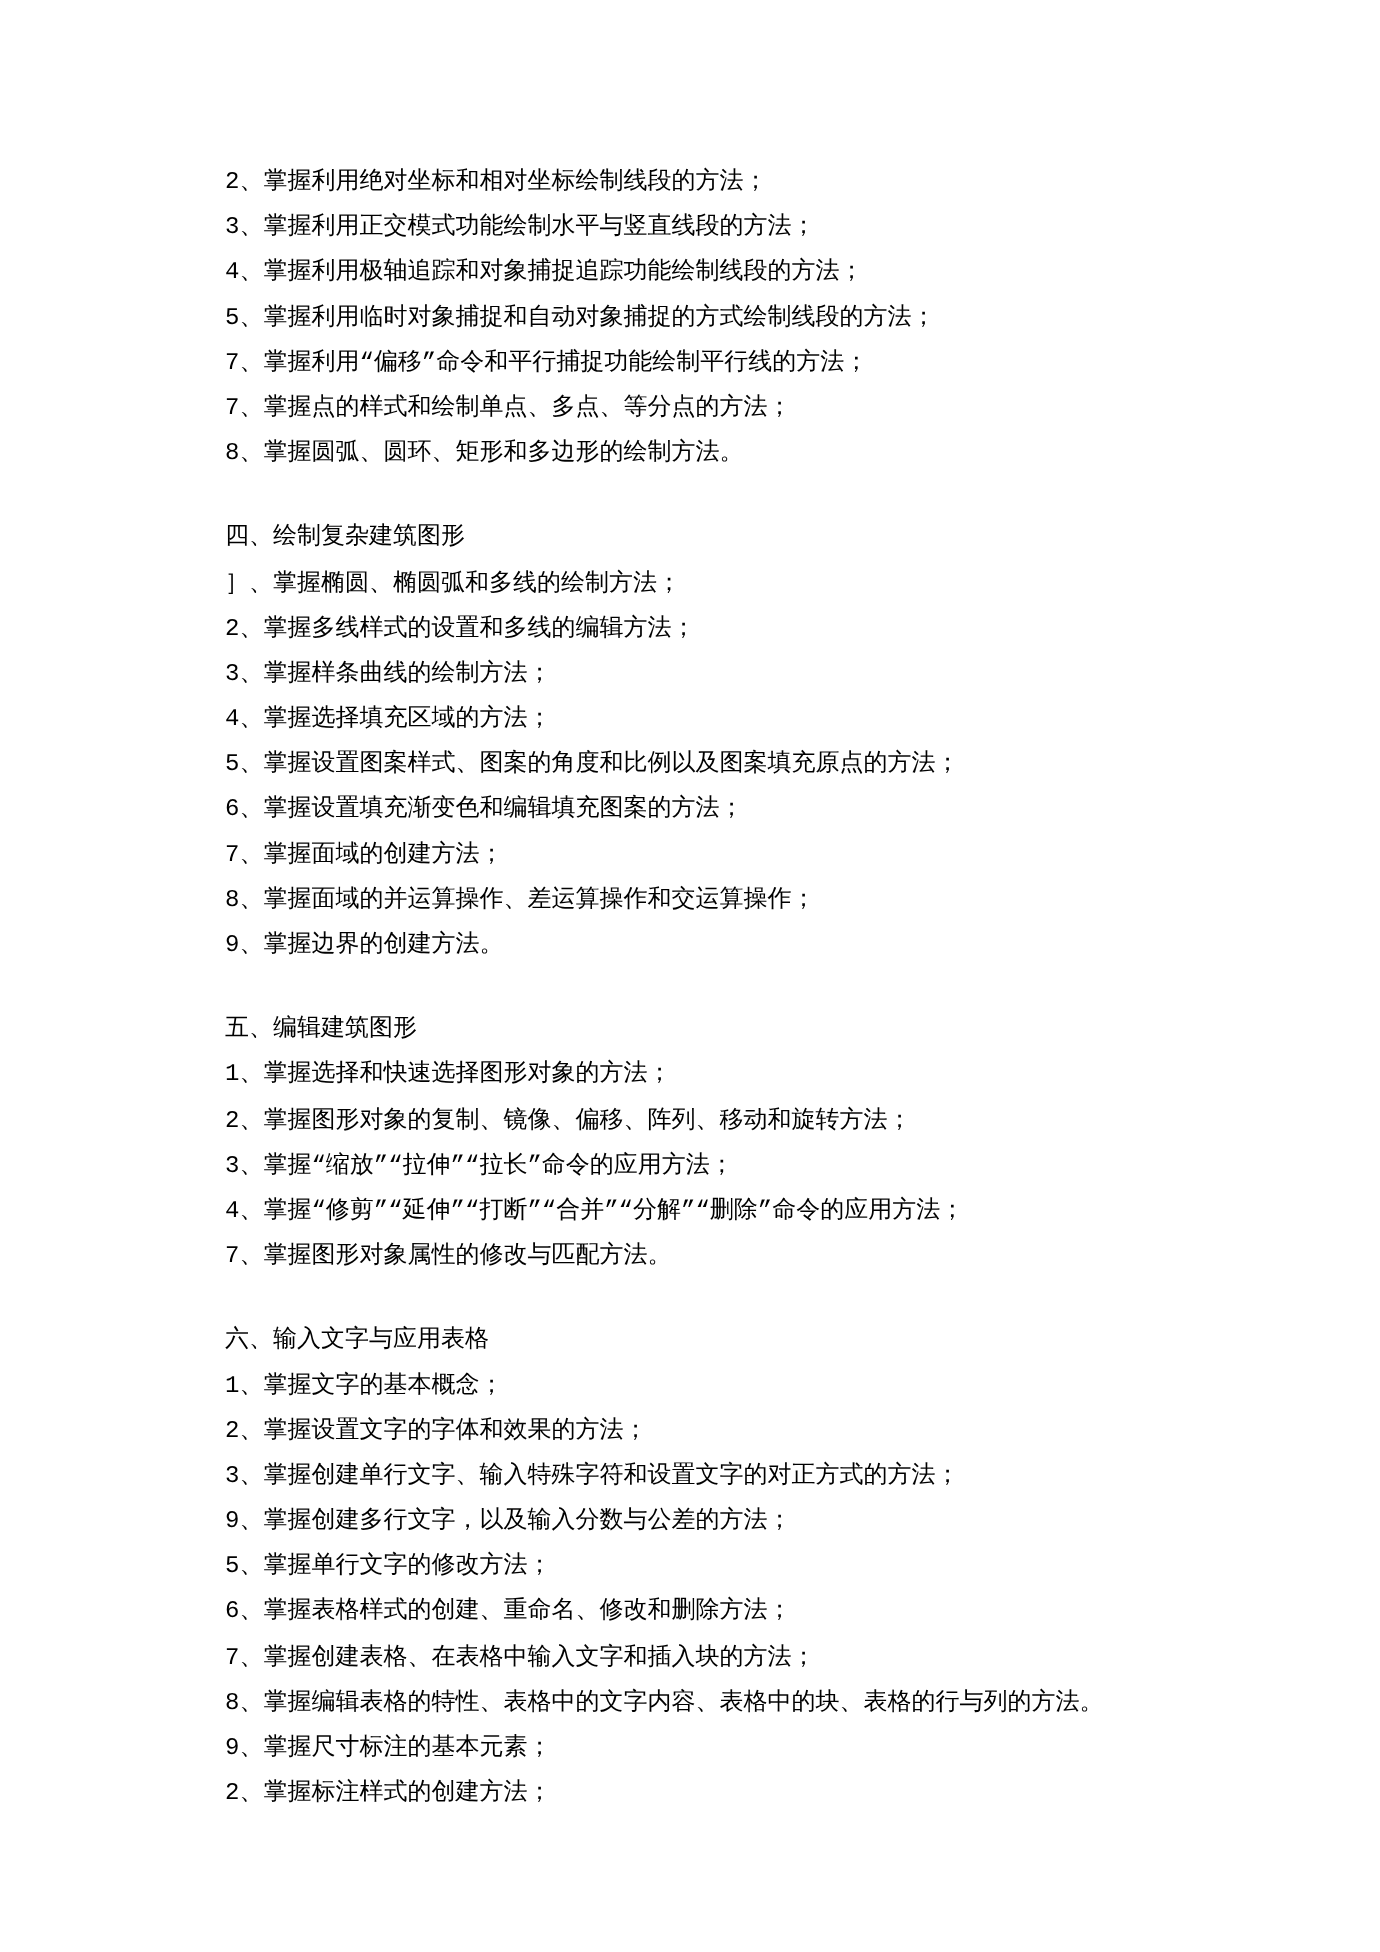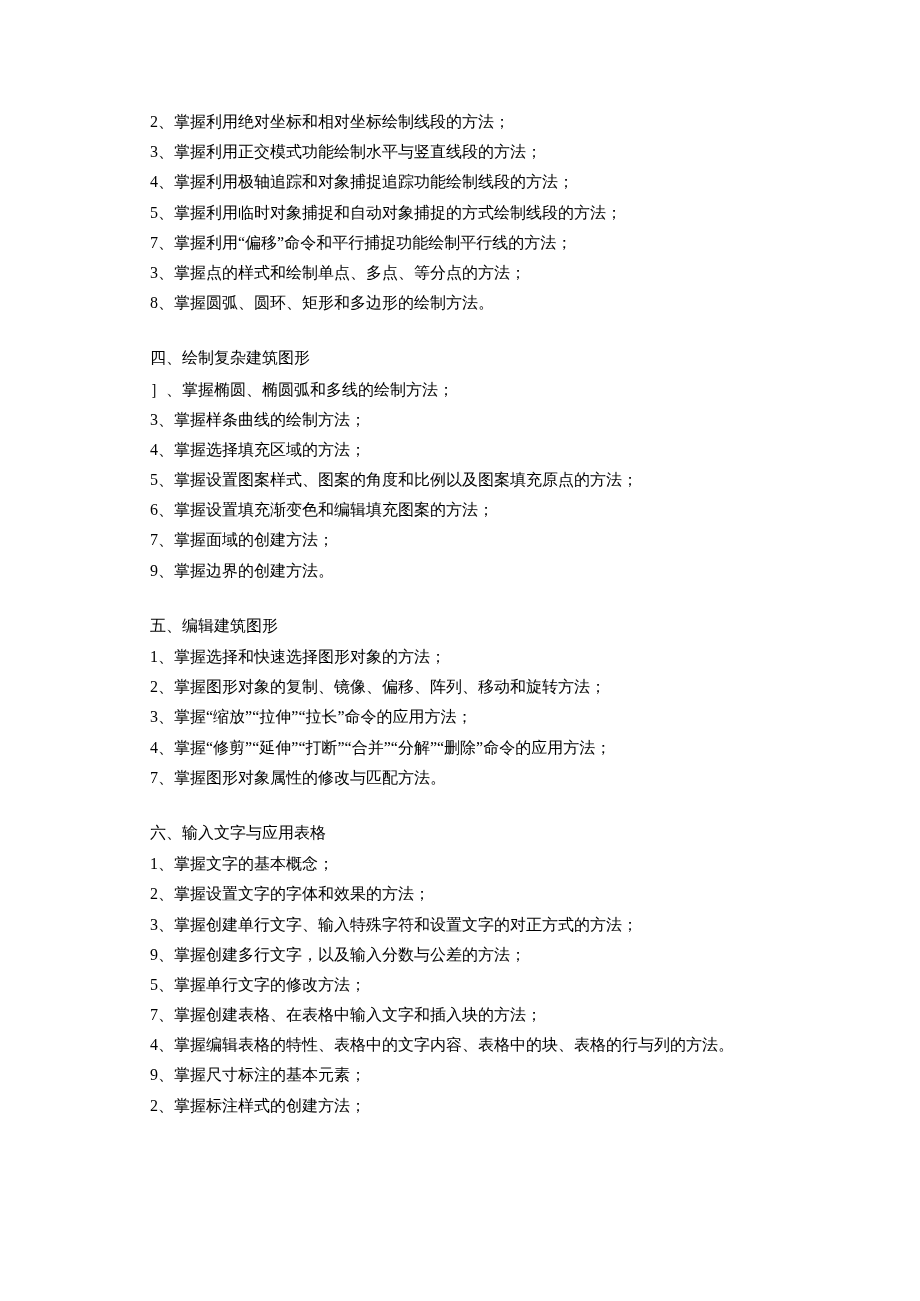--- a/index.html
+++ b/index.html
@@ -13,66 +13,70 @@
       padding: 108px 150px 60px 150px;
       line-height: 1.7;
     }
     .section-heading {
       font-weight: normal;
       margin-top: 28px;
       margin-bottom: 4px;
     }
     .list-item {
       margin-bottom: 3px;
+      font-family: Liberation Mono, monospace;
     }
   </style>
 </head>
 <body>
 
 <div>
 
   <div>
     <div class="list-item">2、掌握利用绝对坐标和相对坐标绘制线段的方法；</div>
     <div class="list-item">3、掌握利用正交模式功能绘制水平与竖直线段的方法；</div>
     <div class="list-item">4、掌握利用极轴追踪和对象捕捉追踪功能绘制线段的方法；</div>
     <div class="list-item">5、掌握利用临时对象捕捉和自动对象捕捉的方式绘制线段的方法；</div>
     <div class="list-item">7、掌握利用“偏移”命令和平行捕捉功能绘制平行线的方法；</div>
-    <div class="list-item">3、掌握点的样式和绘制单点、多点、等分点的方法；</div>
+    <div class="list-item">7、掌握点的样式和绘制单点、多点、等分点的方法；</div>
     <div class="list-item">8、掌握圆弧、圆环、矩形和多边形的绘制方法。</div>
   </div>
 
   <div>
     <div class="section-heading">四、绘制复杂建筑图形</div>
     <div class="list-item">］、掌握椭圆、椭圆弧和多线的绘制方法；</div>
+    <div class="list-item">2、掌握多线样式的设置和多线的编辑方法；</div>
     <div class="list-item">3、掌握样条曲线的绘制方法；</div>
     <div class="list-item">4、掌握选择填充区域的方法；</div>
     <div class="list-item">5、掌握设置图案样式、图案的角度和比例以及图案填充原点的方法；</div>
     <div class="list-item">6、掌握设置填充渐变色和编辑填充图案的方法；</div>
     <div class="list-item">7、掌握面域的创建方法；</div>
+    <div class="list-item">8、掌握面域的并运算操作、差运算操作和交运算操作；</div>
     <div class="list-item">9、掌握边界的创建方法。</div>
   </div>
 
   <div>
     <div class="section-heading">五、编辑建筑图形</div>
     <div class="list-item">1、掌握选择和快速选择图形对象的方法；</div>
     <div class="list-item">2、掌握图形对象的复制、镜像、偏移、阵列、移动和旋转方法；</div>
     <div class="list-item">3、掌握“缩放”“拉伸”“拉长”命令的应用方法；</div>
     <div class="list-item">4、掌握“修剪”“延伸”“打断”“合并”“分解”“删除”命令的应用方法；</div>
     <div class="list-item">7、掌握图形对象属性的修改与匹配方法。</div>
   </div>
 
   <div>
     <div class="section-heading">六、输入文字与应用表格</div>
     <div class="list-item">1、掌握文字的基本概念；</div>
     <div class="list-item">2、掌握设置文字的字体和效果的方法；</div>
     <div class="list-item">3、掌握创建单行文字、输入特殊字符和设置文字的对正方式的方法；</div>
     <div class="list-item">9、掌握创建多行文字，以及输入分数与公差的方法；</div>
     <div class="list-item">5、掌握单行文字的修改方法；</div>
+    <div class="list-item">6、掌握表格样式的创建、重命名、修改和删除方法；</div>
     <div class="list-item">7、掌握创建表格、在表格中输入文字和插入块的方法；</div>
-    <div class="list-item">4、掌握编辑表格的特性、表格中的文字内容、表格中的块、表格的行与列的方法。</div>
+    <div class="list-item">8、掌握编辑表格的特性、表格中的文字内容、表格中的块、表格的行与列的方法。</div>
   </div>
 
   <div>
     <div class="list-item">9、掌握尺寸标注的基本元素；</div>
     <div class="list-item">2、掌握标注样式的创建方法；</div>
   </div>
 
 </div>
 
 </body></html>

